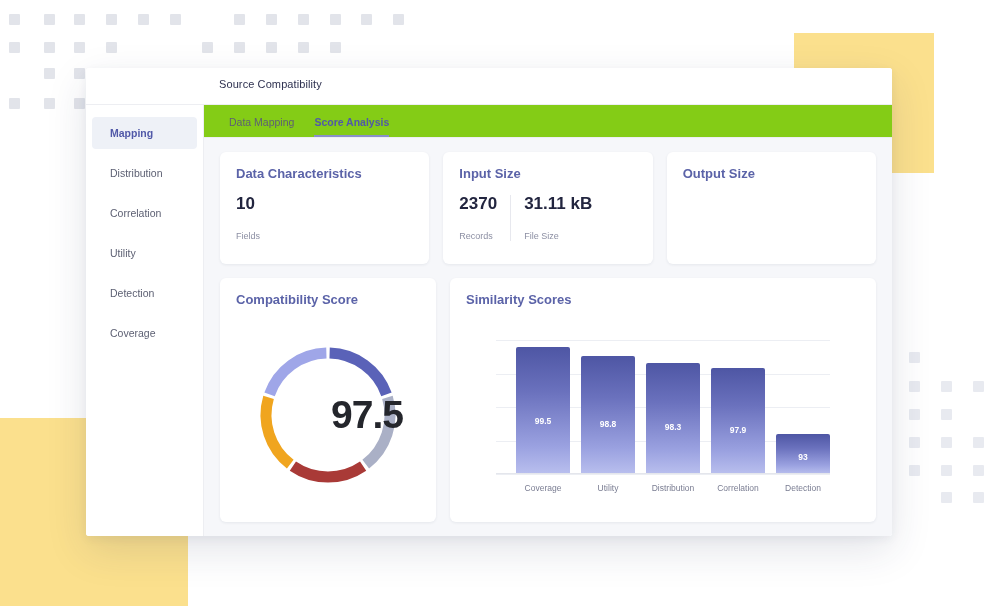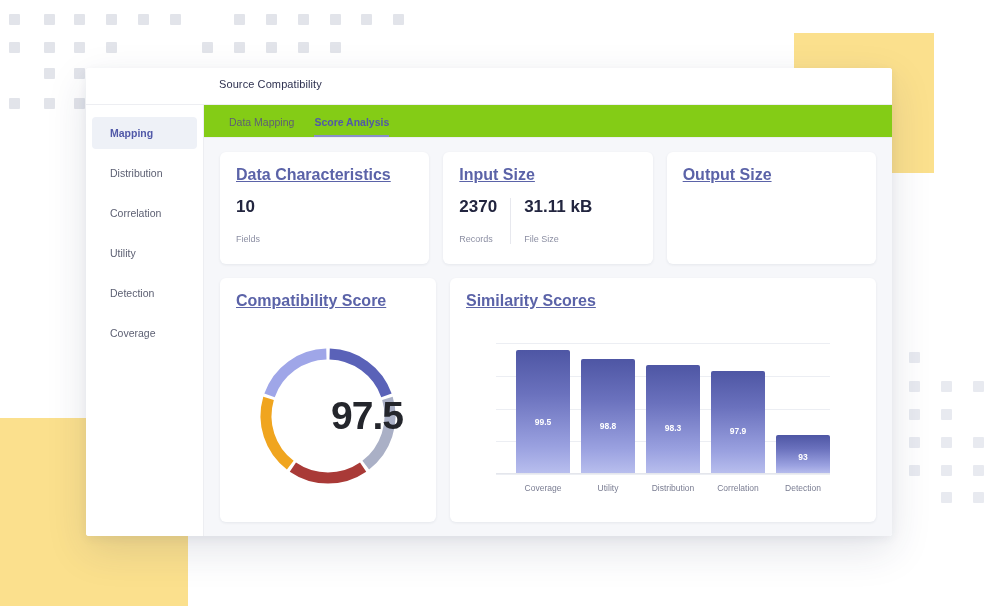--- a/index.html
+++ b/index.html
@@ -131,25 +131,24 @@
   }
 
   .card {
     background: #ffffff;
     border-radius: 6px;
     box-shadow: 0 1px 3px rgba(42,46,82,.08);
     padding: 14px 16px;
     box-sizing: border-box;
   }
   .card-title {
-    font-size: 16px;
+    font-size: 13px;
     font-weight: bold;
     color: #5b63a8;
     margin-bottom: 14px;
-    text-decoration: underline;
   }
 
   
   #stat-row {
     display: flex;
     gap: 14px;
     height: 112px;
     min-height: 112px;
   }
   #stat-row .card { flex: 1 1 0; min-width: 0; }

